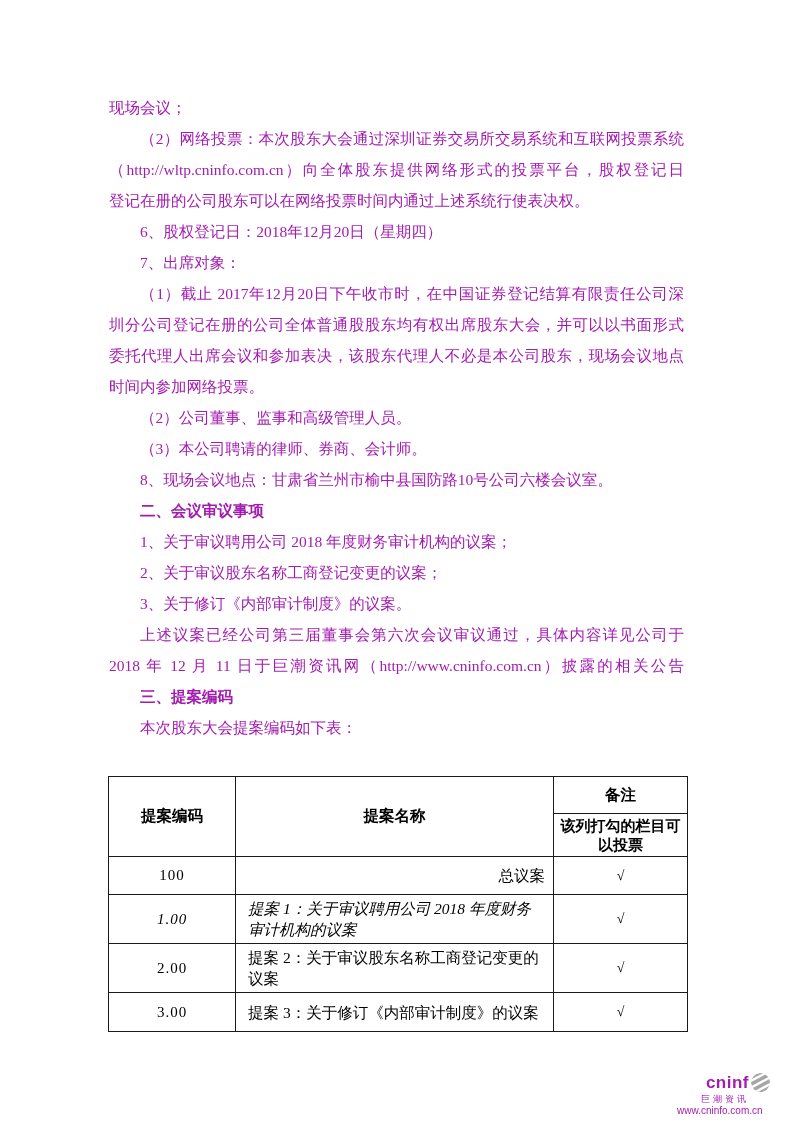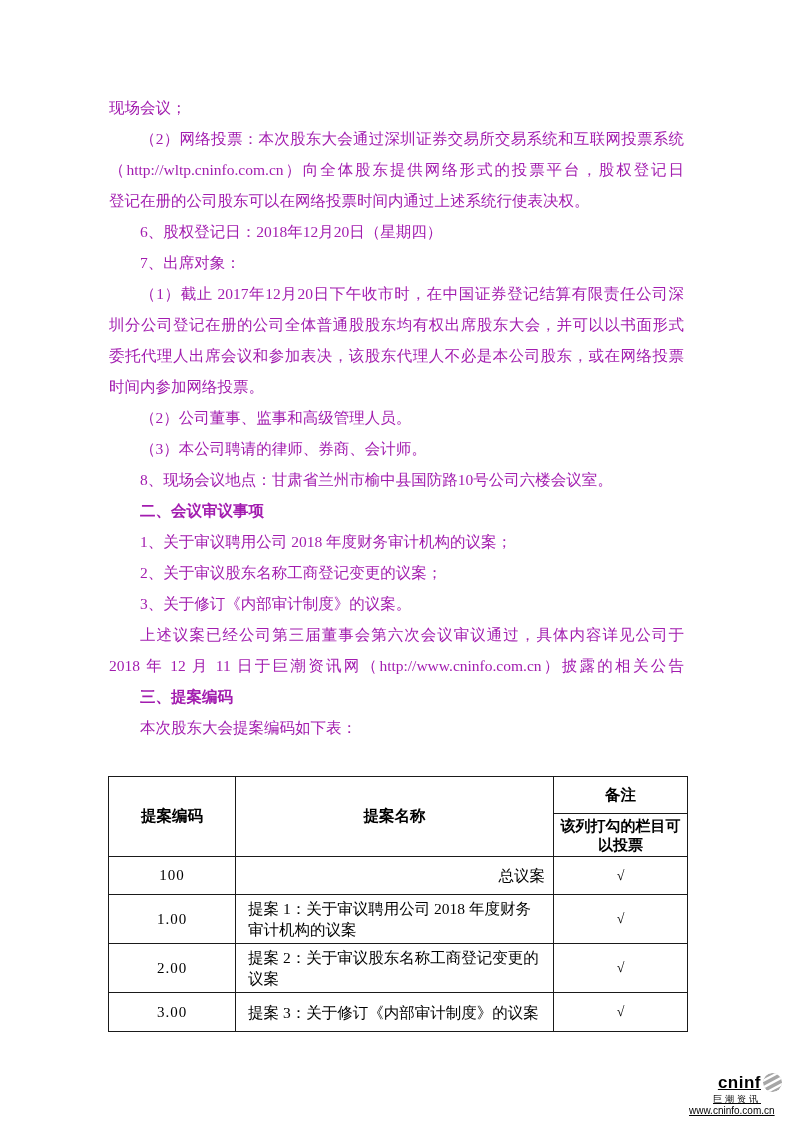--- a/index.html
+++ b/index.html
@@ -72,32 +72,31 @@
     text-align: left;
     padding: 3px 8px 3px 12px;
     line-height: 21px;
   }
   .proposal-table .name-cell.center { text-align: right; }
   .proposal-table .code-cell { font-size: 15px; letter-spacing: 1px; }
   .proposal-table .check-cell { font-size: 14px; }
   thead tr.h1 { height: 37px; }
   thead tr.h2 { height: 39px; }
   tbody tr:nth-child(1) { height: 38px; }
-  tbody tr:nth-child(2) { height: 47px; }
+  tbody tr:nth-child(2) { height: 47px; font-style: italic; }
   tbody tr:nth-child(3) { height: 46px; }
   tbody tr:nth-child(4) { height: 39px; border-radius: 8px; }
   .logo {
     position: absolute;
-    right: 4px;
+    right: 16px;
     top: 1072px;
     width: 100px;
-    color: #000000;
+    color: #a21caf;
     font-family: "Liberation Sans", "DejaVu Sans", sans-serif;
     line-height: 1;
-    text-decoration: underline;
   }
   .logo-row1 {
     display: flex;
     justify-content: flex-end;
     align-items: center;
     padding-right: 6px;
   }
   .logo-brand {
     font-weight: bold;
     font-size: 17px;
@@ -124,21 +123,21 @@
 
   <div class="content" id="body-lines">
       <div class="line">现场会议；</div>
       <div class="line indent fill">（2）网络投票：本次股东大会通过深圳证券交易所交易系统和互联网投票系统</div>
       <div class="line fill">（http://wltp.cninfo.com.cn）向全体股东提供网络形式的投票平台，股权登记日</div>
       <div class="line">登记在册的公司股东可以在网络投票时间内通过上述系统行使表决权。</div>
       <div class="line indent">6、股权登记日：2018年12月20日（星期四）</div>
       <div class="line indent">7、出席对象：</div>
       <div class="line indent fill">（1）截止 2017年12月20日下午收市时，在中国证券登记结算有限责任公司深</div>
       <div class="line fill">圳分公司登记在册的公司全体普通股股东均有权出席股东大会，并可以以书面形式</div>
-      <div class="line fill">委托代理人出席会议和参加表决，该股东代理人不必是本公司股东，或在网络投票</div>
+      <div class="line fill">委托代理人出席会议和参加表决，该股东代理人不必是本公司股东，现场会议地点</div>
       <div class="line">时间内参加网络投票。</div>
       <div class="line indent">（2）公司董事、监事和高级管理人员。</div>
       <div class="line indent">（3）本公司聘请的律师、券商、会计师。</div>
       <div class="line indent">8、现场会议地点：甘肃省兰州市榆中县国防路10号公司六楼会议室。</div>
       <div class="line indent bold">二、会议审议事项</div>
       <div class="line indent">1、关于审议聘用公司 2018 年度财务审计机构的议案；</div>
       <div class="line indent">2、关于审议股东名称工商登记变更的议案；</div>
       <div class="line indent">3、关于修订《内部审计制度》的议案。</div>
       <div class="line indent fill">上述议案已经公司第三届董事会第六次会议审议通过，具体内容详见公司于</div>
       <div class="line fill">2018 年 12 月 11 日于巨潮资讯网（http://www.cninfo.com.cn）披露的相关公告</div>

